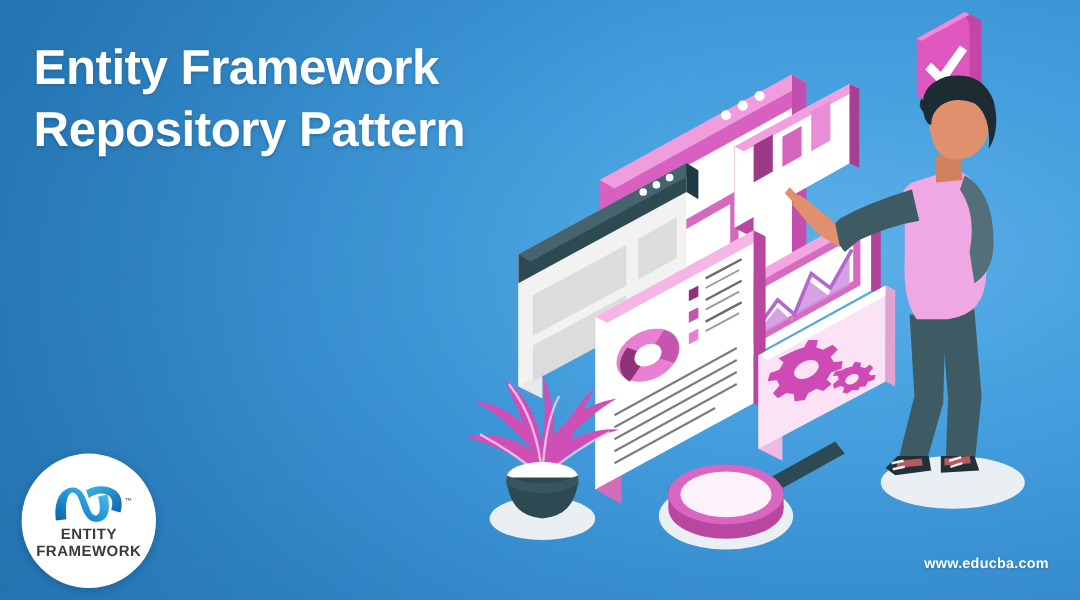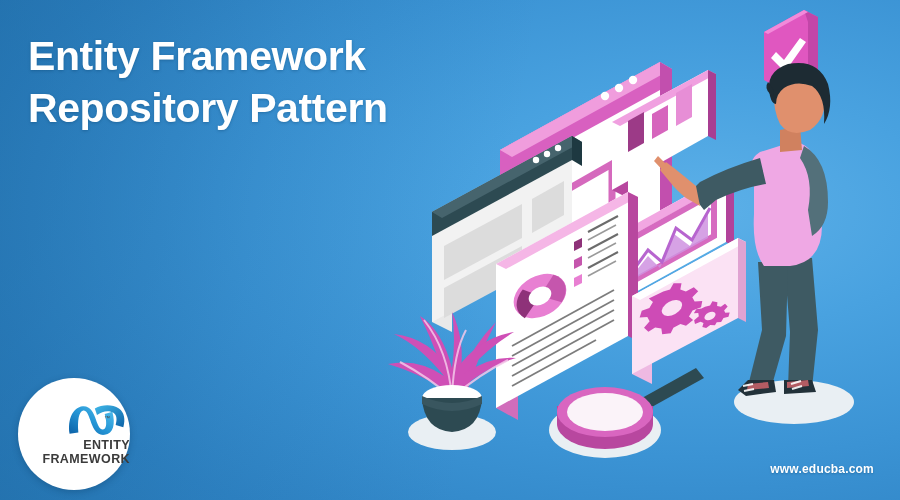--- a/index.html
+++ b/index.html
@@ -46,21 +46,21 @@
     position: absolute;
     left: 18px;
     bottom: 10px;
     width: 112px;
     height: 112px;
     border-radius: 50%;
     background: #ffffff;
     box-shadow: 0 2px 7px rgba(8,50,85,0.3);
     display: flex;
     flex-direction: column;
-    align-items: flex-end;
+    align-items: center;
     justify-content: center;
   }
   #logo-mark { width: 66px; height: 34px; display: block; margin-bottom: 1px; }
   #logo-tm {
     position: absolute;
     right: 20px; top: 37px;
     font-size: 6px; color: #4a4a4a;
   }
   .logo-word {
     color: #3b3b3b;

